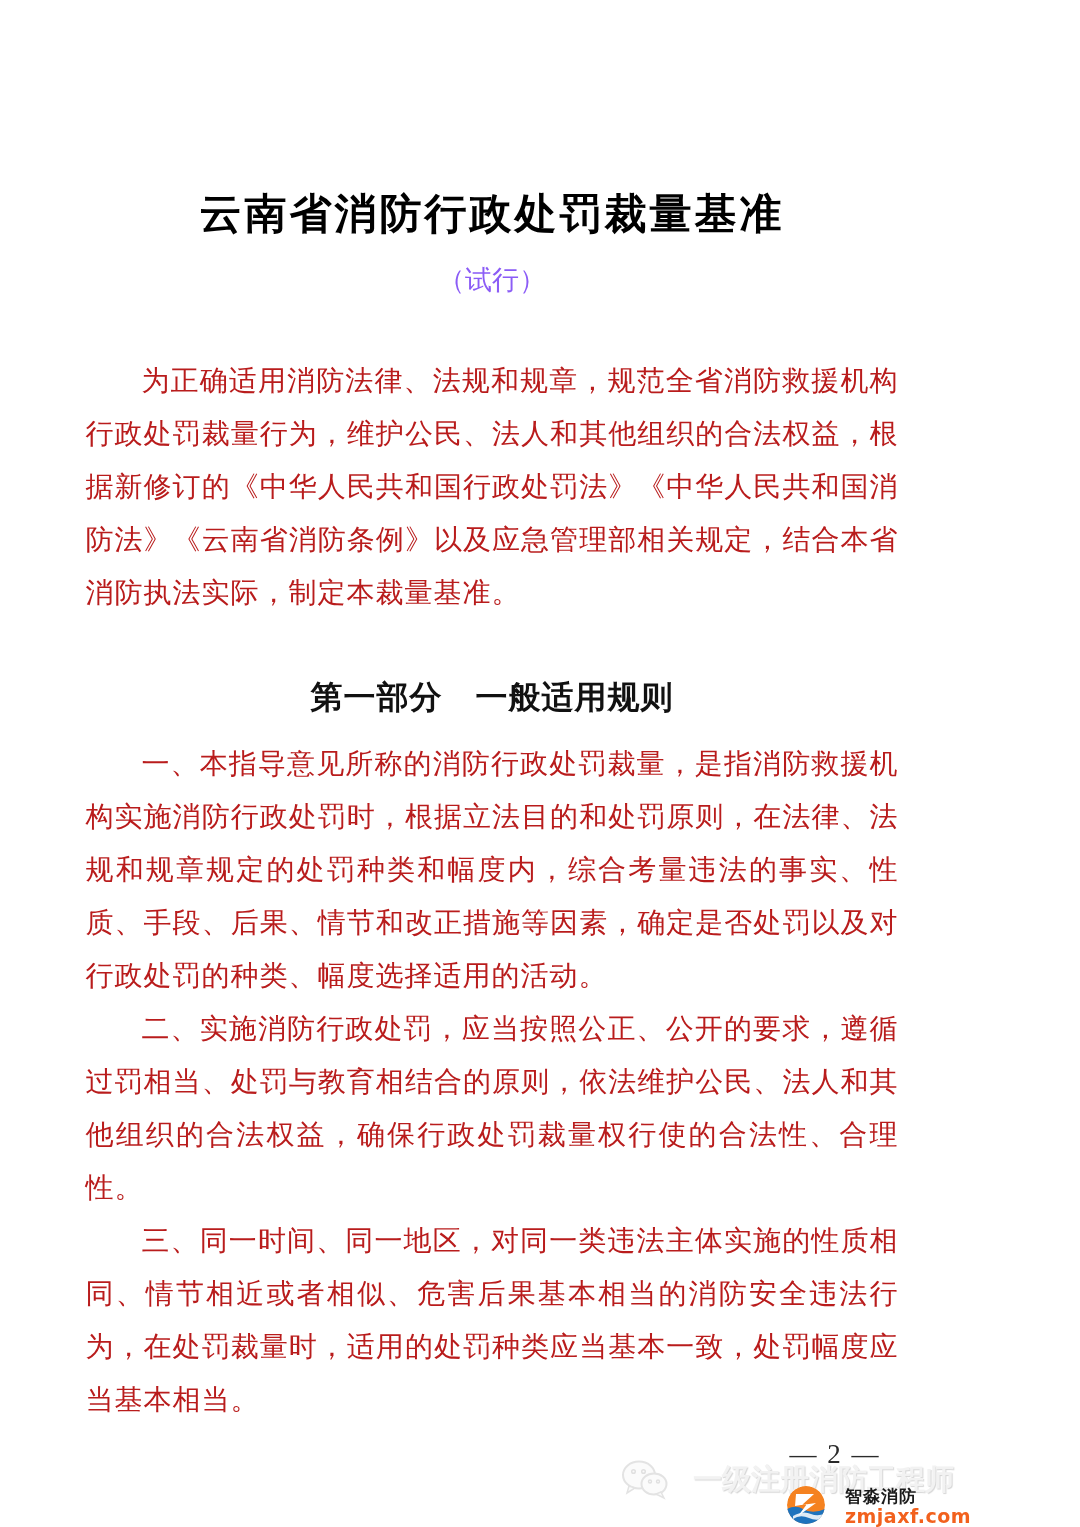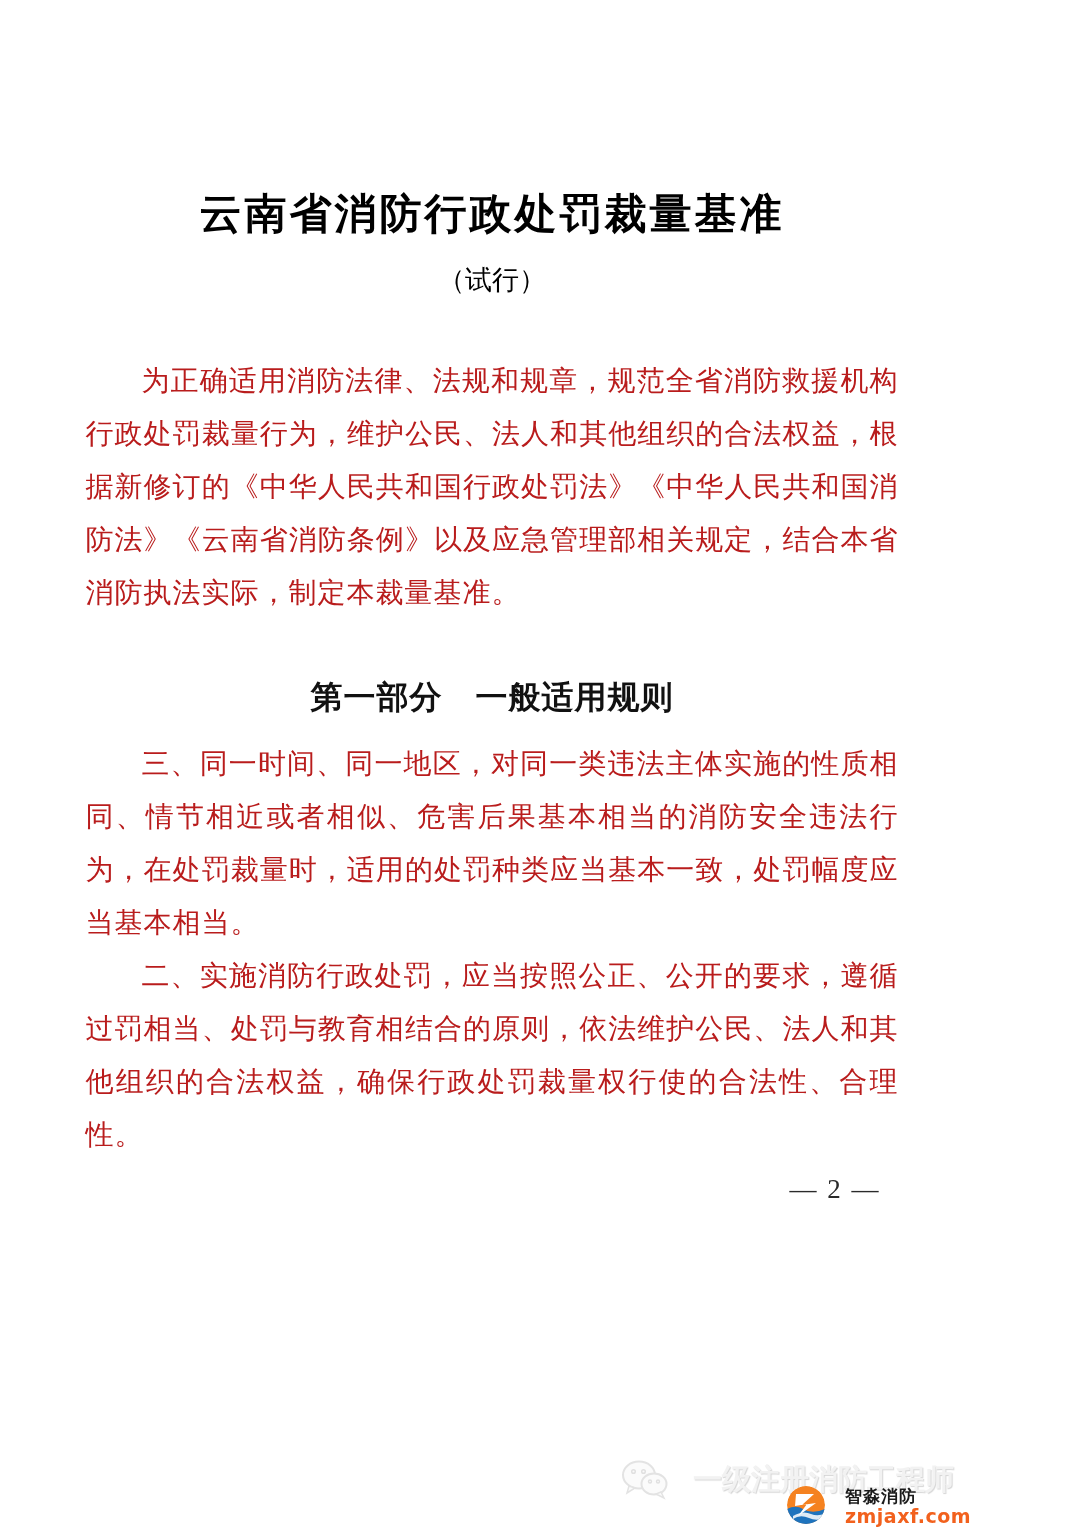--- a/index.html
+++ b/index.html
@@ -25,21 +25,21 @@
     letter-spacing: 3px;
     color: #000000;
     line-height: 52px;
     font-family: "Liberation Serif", "DejaVu Serif", serif;
   }
   .doc-subtitle {
     margin-top: 20px;
     text-align: center;
     font-size: 27px;
     line-height: 40px;
-    color: #000000;
+    color: #8b5cf6;
   }
   .body-para {
     margin: 0;
     font-size: 28px;
     line-height: 53px;
     letter-spacing: 1px;
     text-align: justify;
     text-justify: inter-ideograph;
     text-indent: 2em;
     color: #b91c1c;
@@ -122,24 +122,25 @@
   <div class="content">
 
     <h1 class="doc-title">云南省消防行政处罚裁量基准</h1>
 
     <div class="doc-subtitle">（试行）</div>
 
     <p class="body-para intro-para">为正确适用消防法律、法规和规章，规范全省消防救援机构行政处罚裁量行为，维护公民、法人和其他组织的合法权益，根据新修订的《中华人民共和国行政处罚法》《中华人民共和国消防法》《云南省消防条例》以及应急管理部相关规定，结合本省消防执法实际，制定本裁量基准。</p>
 
     <h2 class="section-heading">第一部分　一般适用规则</h2>
 
+    <p class="body-para">一、本指导意见所称的消防行政处罚裁量，是指消防救援机构实施消防行政处罚时，根据立法目的和处罚原则，在法律、法规和规章规定的处罚种类和幅度内，综合考量违法的事实、性质、手段、后果、情节和改正措施等因素，确定是否处罚以及对行政处罚的种类、幅度选择适用的活动。</p>
+
+    <p class="body-para">二、实施消防行政处罚，应当按照公正、公开的要求，遵循过罚相当、处罚与教育相结合的原则，依法维护公民、法人和其他组织的合法权益，确保行政处罚裁量权行使的合法性、合理性。</p>
 
     <p class="body-para">三、同一时间、同一地区，对同一类违法主体实施的性质相同、情节相近或者相似、危害后果基本相当的消防安全违法行为，在处罚裁量时，适用的处罚种类应当基本一致，处罚幅度应当基本相当。</p>
-
-    <p class="body-para">二、实施消防行政处罚，应当按照公正、公开的要求，遵循过罚相当、处罚与教育相结合的原则，依法维护公民、法人和其他组织的合法权益，确保行政处罚裁量权行使的合法性、合理性。</p>
 
     <div class="page-number">— 2 —</div>
   </div>
 
   <div class="watermark">
     <span>
       <svg class="wechat-icon-svg" width="48" height="44" viewBox="0 0 48 44">
         <ellipse cx="18" cy="17" rx="16" ry="13.5" fill="#fbfbfb" stroke="#e3e3e3" stroke-width="2"></ellipse>
         <path d="M8 28 L6 35 L14 30 Z" fill="#fbfbfb" stroke="#e3e3e3" stroke-width="1.5"></path>
         <circle cx="12.5" cy="13.5" r="1.8" fill="none" stroke="#e0e0e0" stroke-width="1.5"></circle>

